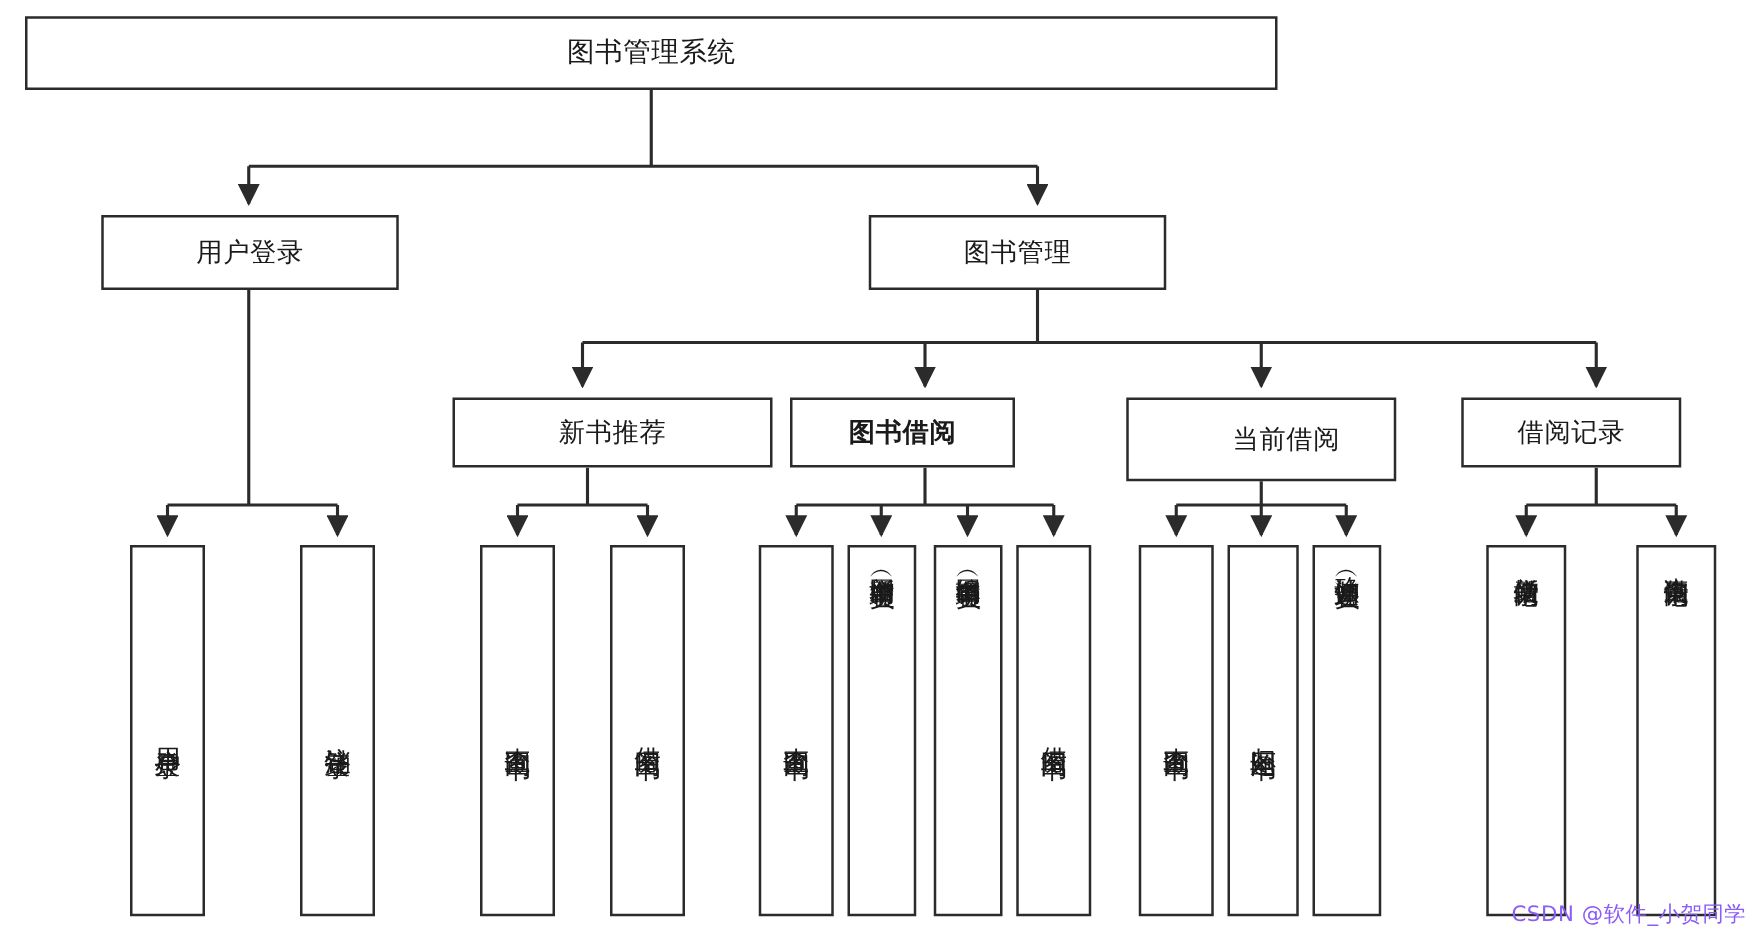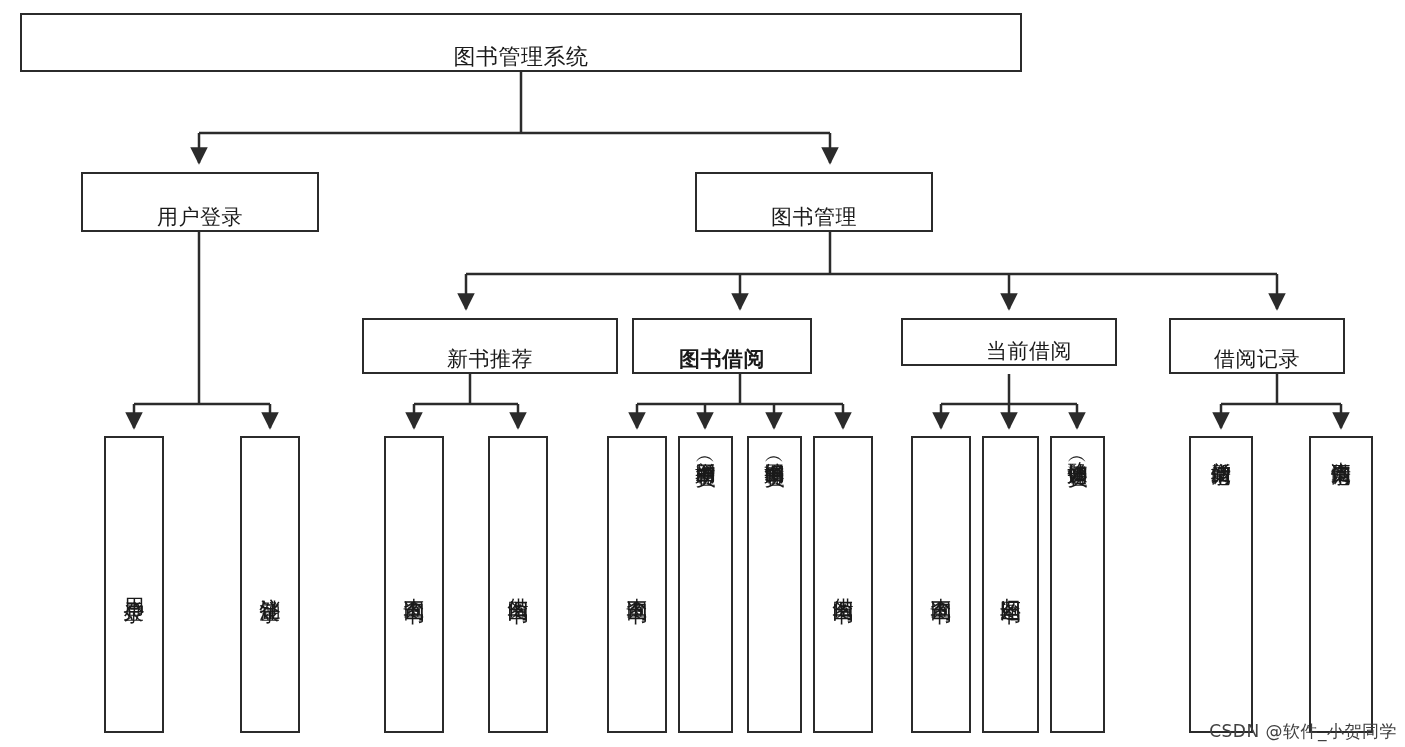--- a/index.html
+++ b/index.html
@@ -23,21 +23,21 @@
     top: 0;
     width: 1405px;
     height: 747px;
   }
   .node {
     position: absolute;
     box-sizing: border-box;
     background: #ffffff;
     border: 2px solid #2b2b2b;
     display: flex;
-    align-items: flex-end;
+    align-items: center;
     justify-content: center;
     color: #1a1a1a;
   }
   .node .label {
     display: block;
     text-align: center;
     line-height: 1.18;
     letter-spacing: 0.5px;
   }
   .node.horizontal .label {
@@ -65,21 +65,21 @@
   }
   .node.vertical.centered {
     align-items: center;
     padding-top: 0;
   }
   #watermark {
     position: absolute;
     right: 8px;
     bottom: 4px;
     font-size: 17px;
-    color: #404040;
+    color: #8b5cf6;
     letter-spacing: 0.5px;
     white-space: nowrap;
     font-family: "DejaVu Sans", "Liberation Sans", sans-serif;
   }
 </style>
 </head>
 <body>
 
 <div id="diagram-root">
 
@@ -146,21 +146,21 @@
   </div>
 
   <div class="node horizontal" style="left:362px; top:318px; width:256px; height:56px;">
     <span class="label">新书推荐</span>
   </div>
 
   <div class="node horizontal" style="left:632px; top:318px; width:180px; height:56px;font-weight:bold;">
     <span class="label">图书借阅</span>
   </div>
 
-  <div class="node horizontal" style="left:901px; top:318px; width:216px; height:48px;padding-left:40px;">
+  <div class="node horizontal" style="left:901px; top:318px; width:216px; height:67px;padding-left:40px;">
     <span class="label">当前借阅</span>
   </div>
 
   <div class="node horizontal" style="left:1169px; top:318px; width:176px; height:56px;">
     <span class="label">借阅记录</span>
   </div>
 
   <div class="node vertical centered" style="left:104px; top:436px; width:60px; height:297px;">
     <span class="label">用户登录</span>
   </div>

